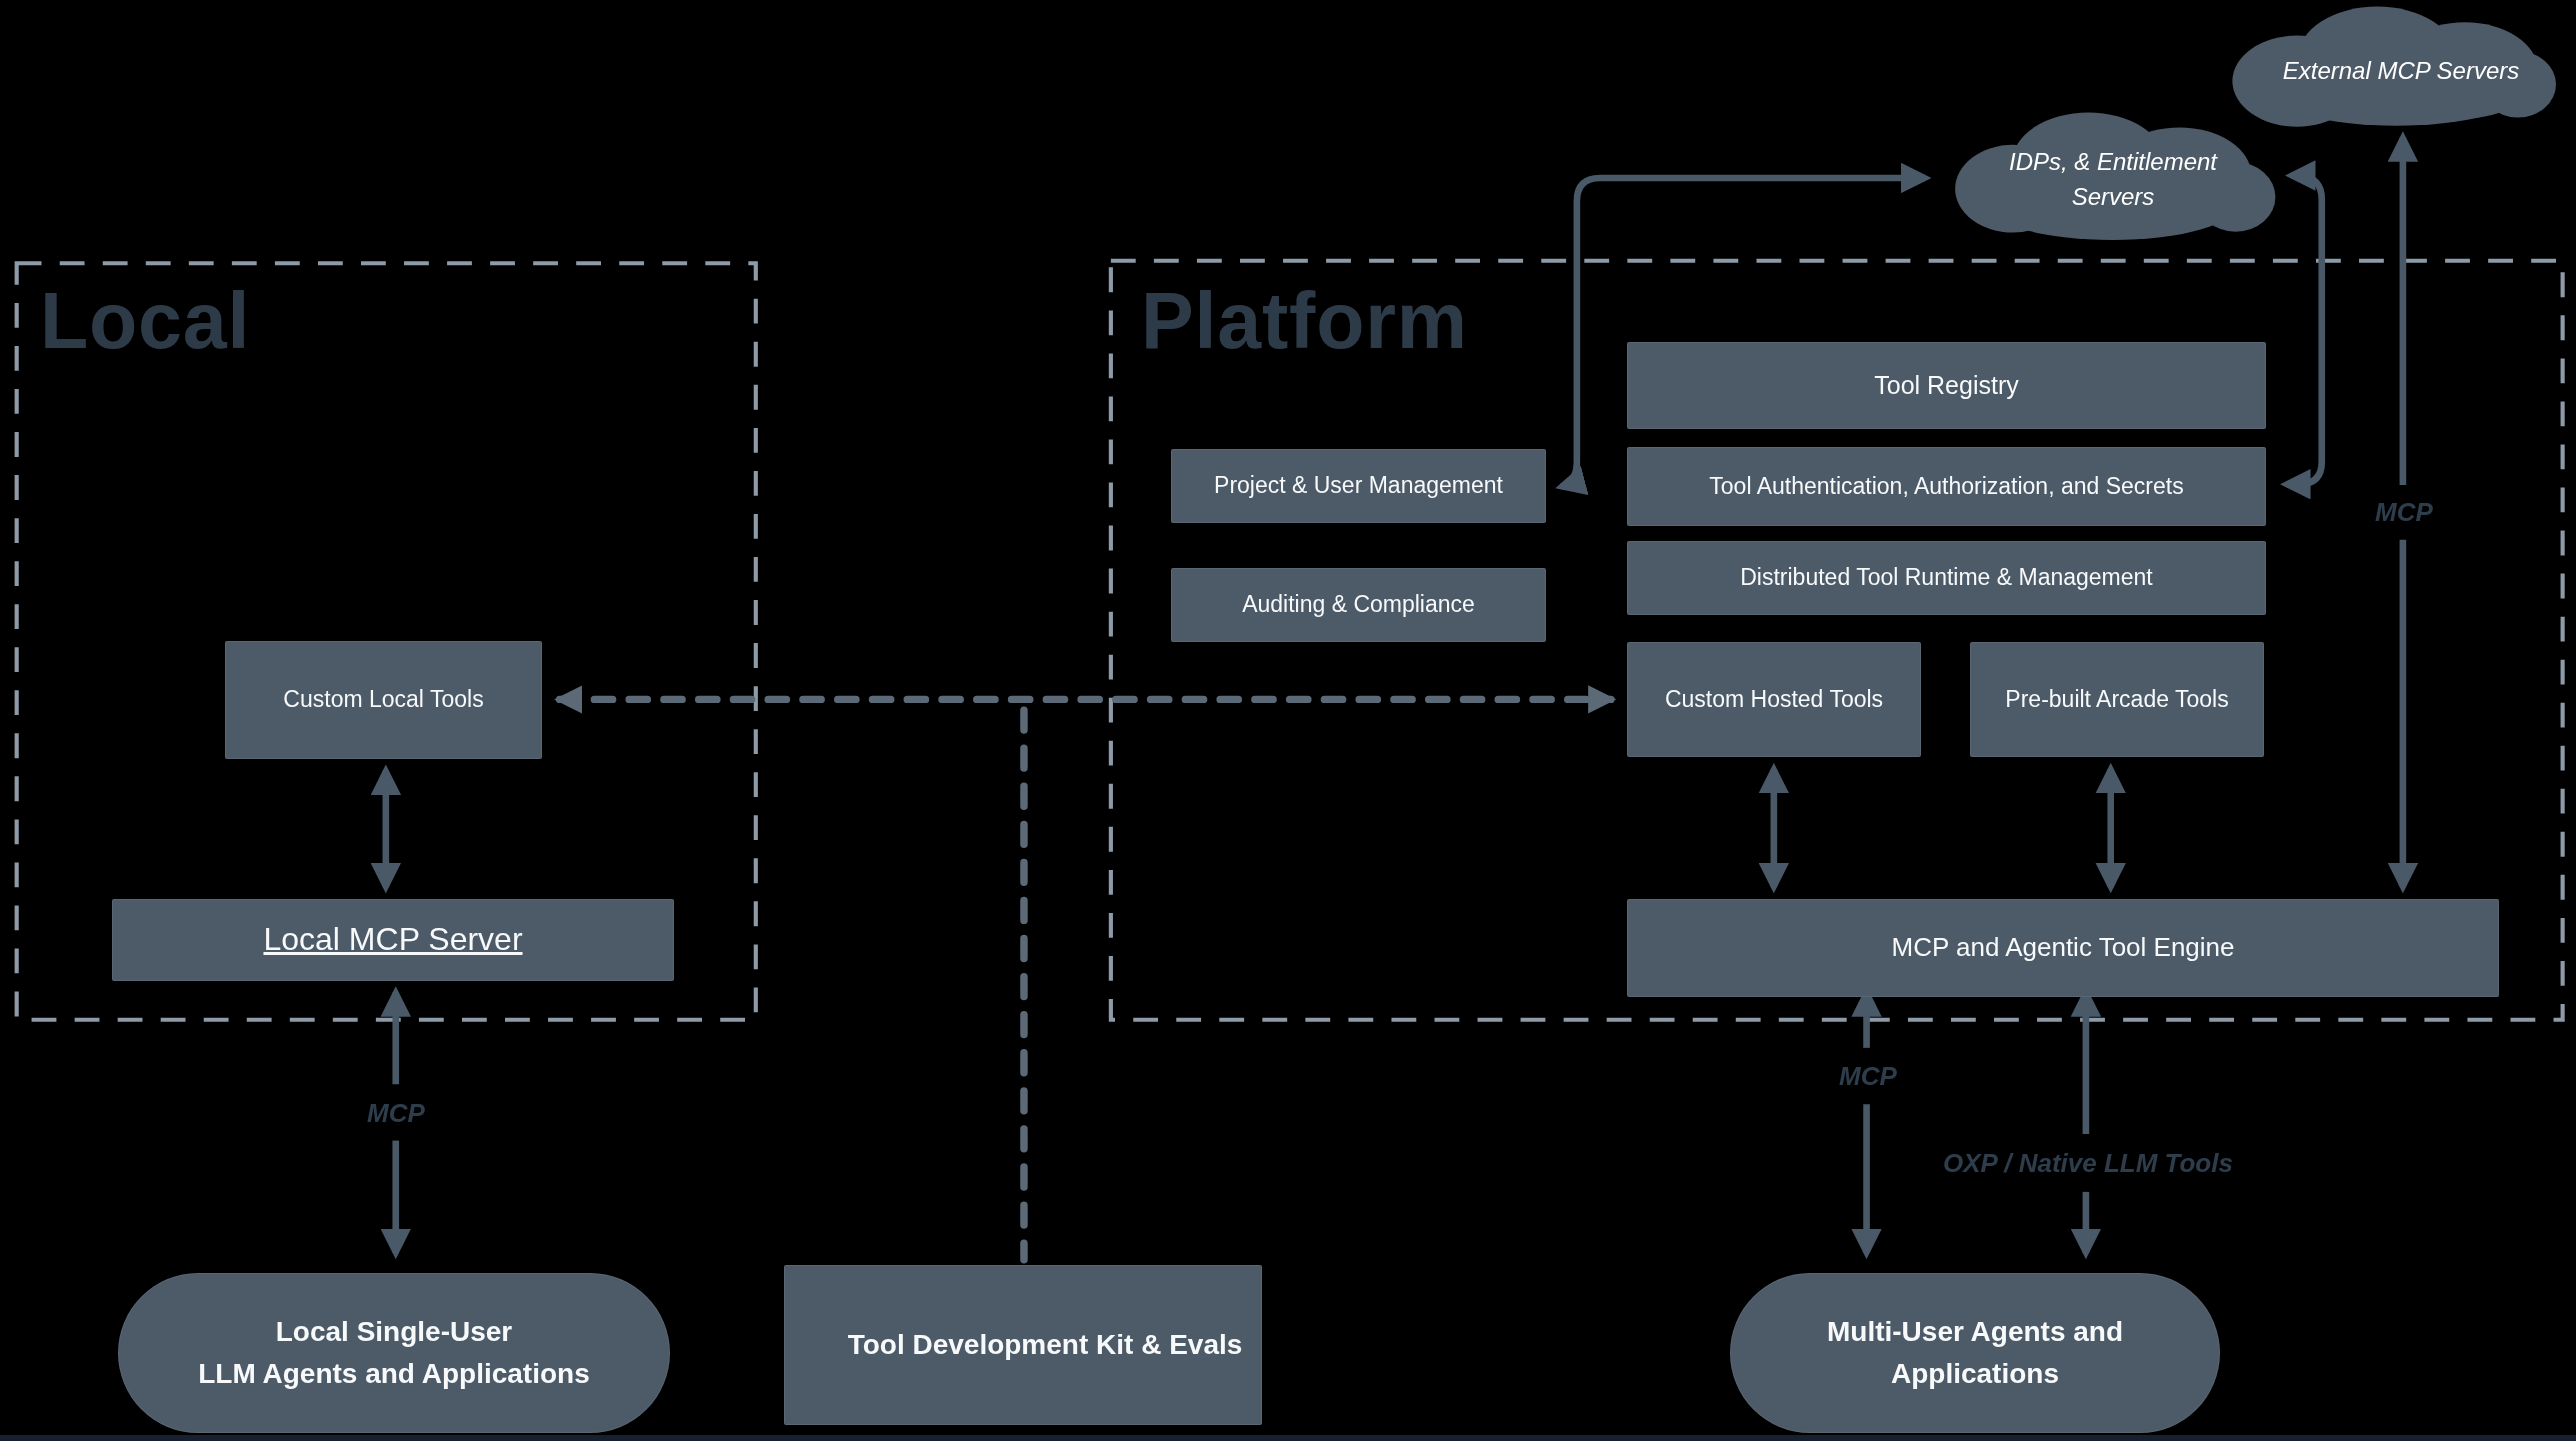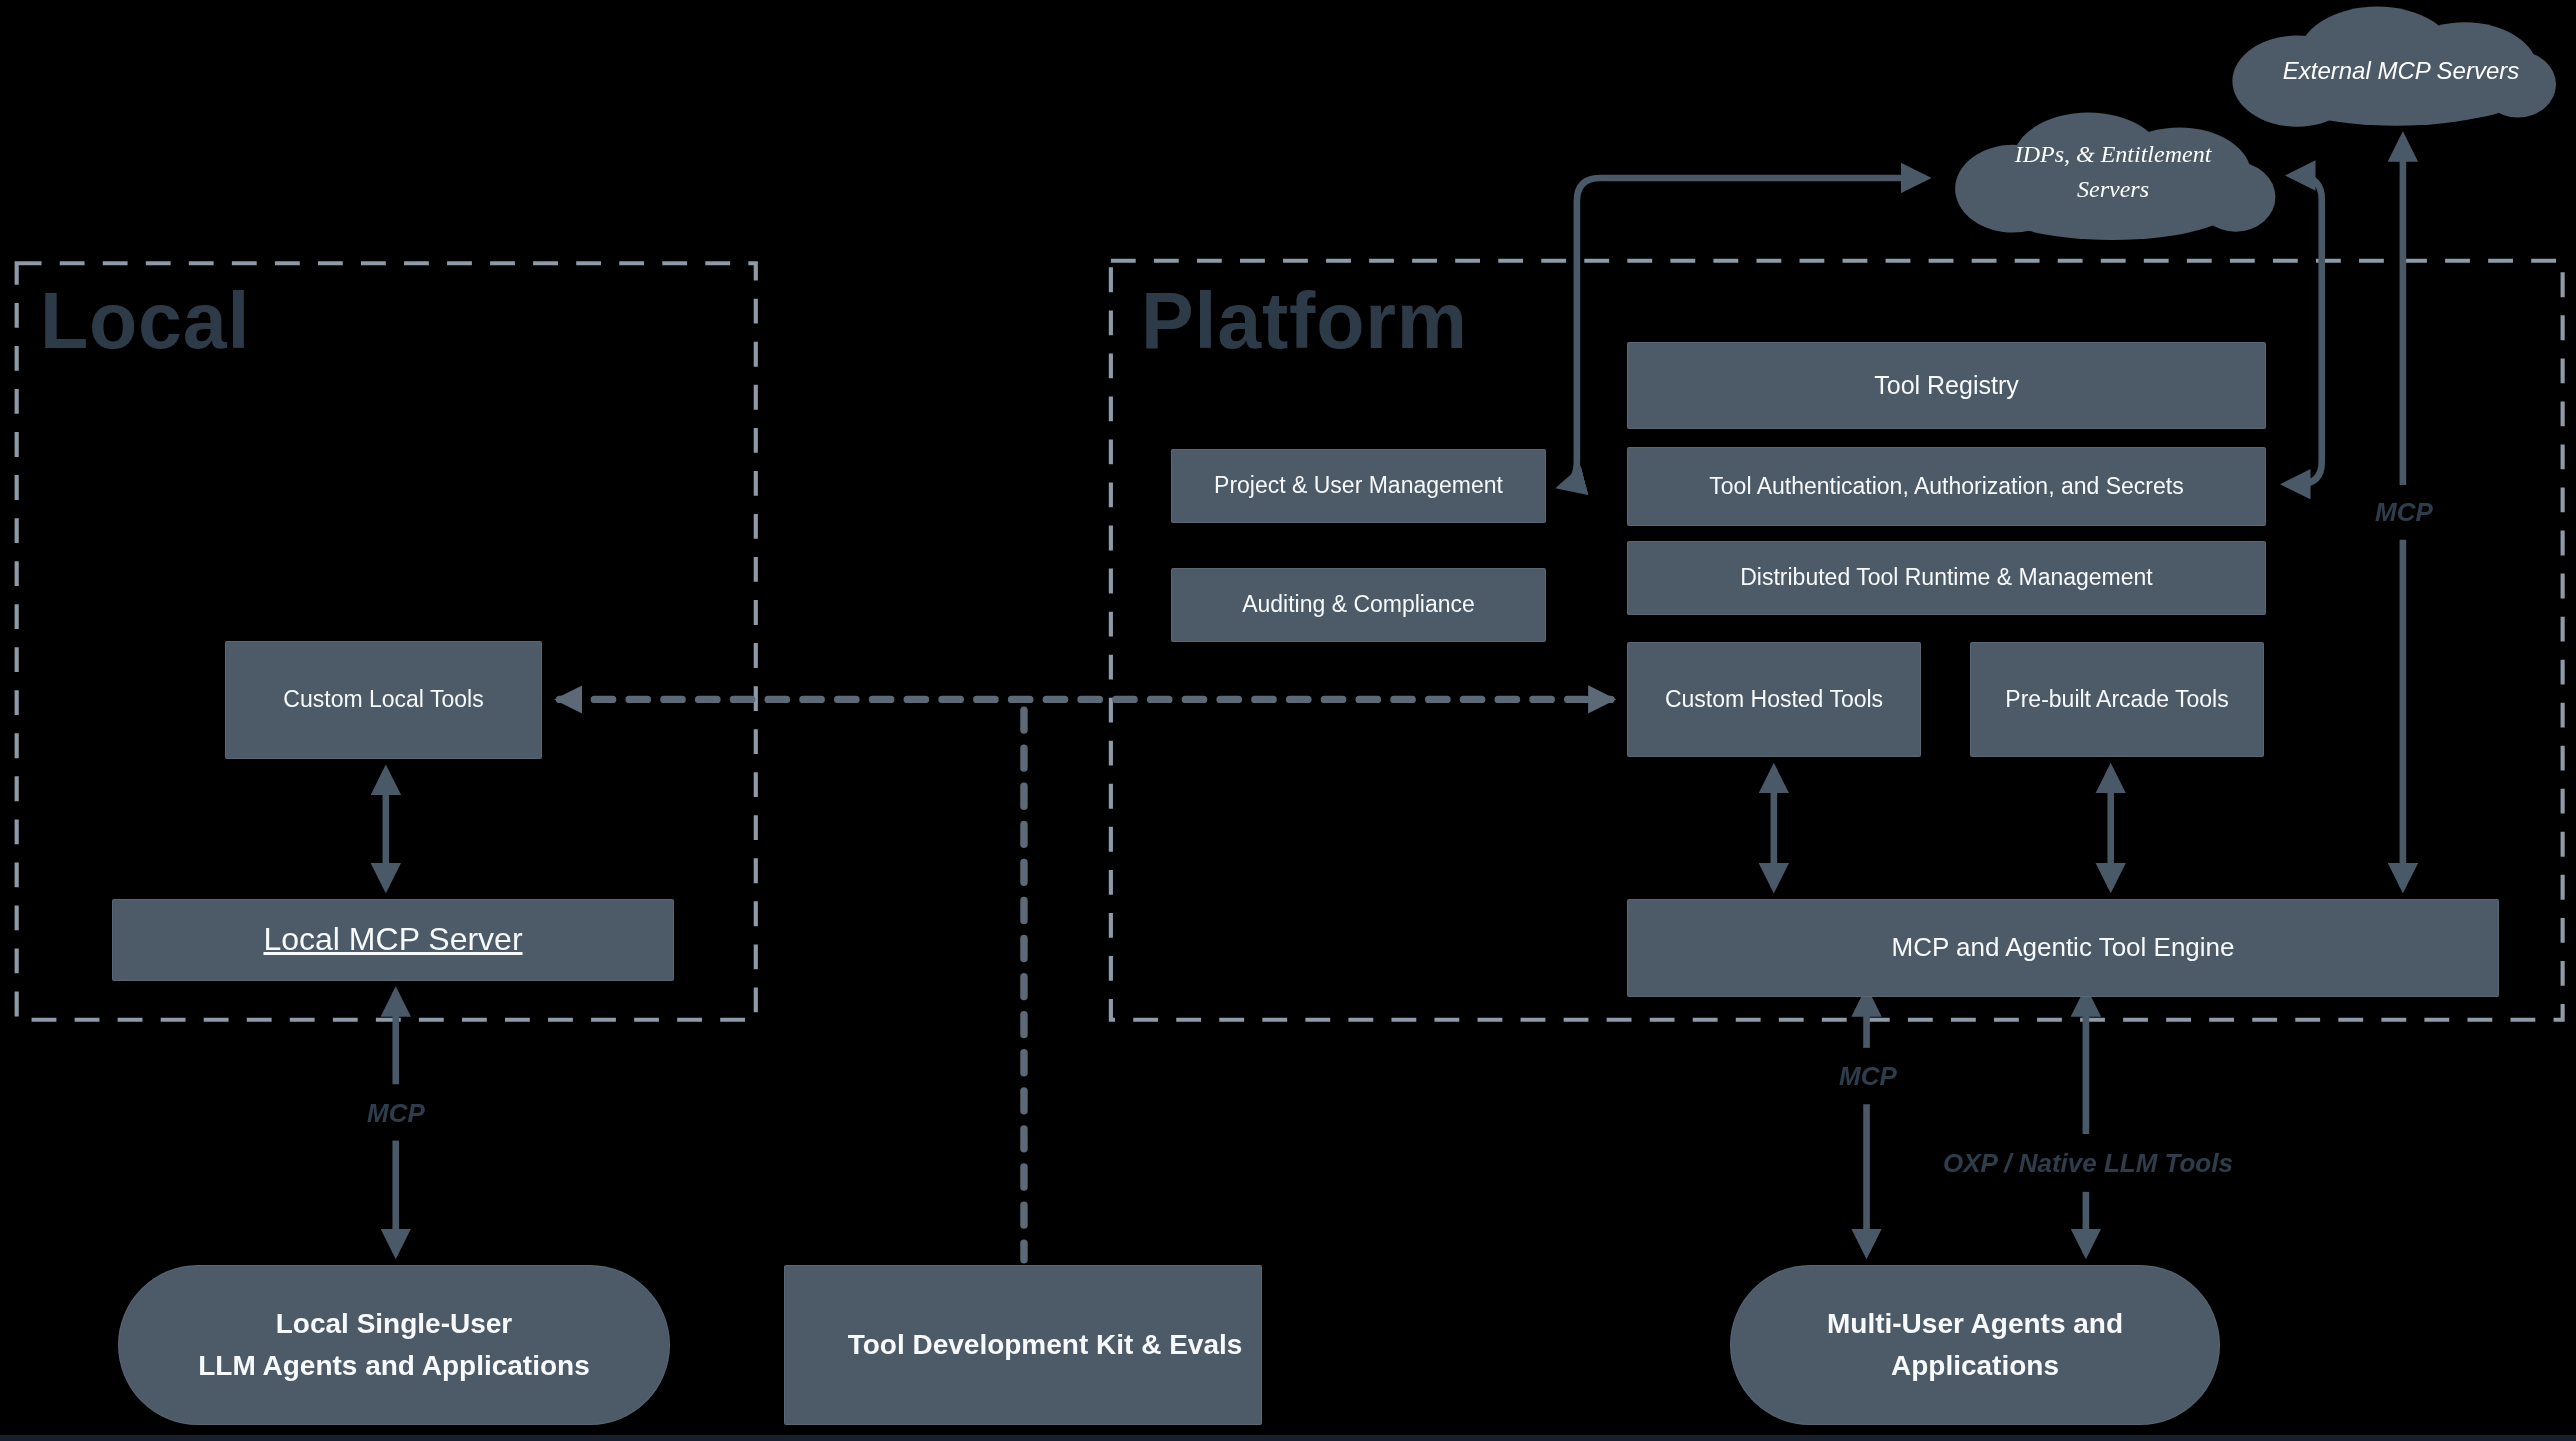--- a/index.html
+++ b/index.html
@@ -4,21 +4,21 @@
 <style>
   html,body{margin:0;padding:0;background:#000;}
   #stage{position:relative;width:2576px;height:1441px;background:#000;overflow:hidden;
          font-family:"Liberation Sans","DejaVu Sans",sans-serif;}
   #connector-layer{position:absolute;left:0;top:0;width:2576px;height:1441px;}
   .region-title{position:absolute;color:#2d3b49;font-size:79px;font-weight:600;letter-spacing:0.8px;}
   .box{position:absolute;background:#4d5b69;border:1.7px solid rgba(255,255,255,0.07);
        border-radius:2px;display:flex;align-items:center;justify-content:center;
        color:#f7f9fa;font-size:25px;font-weight:500;text-align:center;box-sizing:border-box;line-height:1.3;}
   .box.bold{font-weight:700;font-size:28px;padding-left:44px;}
-  .stadium{border-radius:83px;flex-direction:column;font-weight:700;font-size:28px;line-height:1.5;}
+  .stadium{border-radius:83px;flex-direction:column;font-weight:700;font-size:28px;line-height:1.5;margin-top:8px;}
   .cloud-label{position:absolute;color:#ffffff;font-size:24px;font-style:italic;font-weight:500;
                text-align:center;transform:translate(-50%,-50%);line-height:1.45;white-space:nowrap;}
   .arrow-label{position:absolute;color:#2e3d4c;font-size:26px;font-style:italic;font-weight:700;
                transform:translate(-50%,-50%);white-space:nowrap;}
   .bottom-strip{position:absolute;left:0;bottom:0;width:100%;height:5.8px;background:#16202e;}
 </style>
 </head>
 <body>
 
 <div id="stage">
@@ -71,21 +71,21 @@
     <path d="M 2768 212 L 2780 212 Q 2805 215 2805 241 L 2805 558 Q 2805 585 2778 585 L 2762 585" stroke="#4a5968" stroke-width="8" fill="none" marker-start="url(#ah)" marker-end="url(#ah)"></path>
 
     <path d="M 676 845 L 1946 845" stroke="#5c6a78" stroke-width="9" fill="none" stroke-dasharray="22 20" stroke-linecap="round" marker-start="url(#ahd)" marker-end="url(#ahd)"></path>
     <path d="M 1237 858 L 1237 1522" stroke="#5c6a78" stroke-width="9" fill="none" stroke-dasharray="24 22" stroke-linecap="round"></path>
   </svg>
 
   <div class="region-title" style="left:40px;top:275px;">Local</div>
   <div class="region-title" style="left:1141px;top:275px;">Platform</div>
 
   <div class="cloud-label" style="left:2401px;top:71px;">External MCP Servers</div>
-  <div class="cloud-label" style="left:2113px;top:172px;font-family:Liberation Serif, serif;">
+  <div class="cloud-label" style="left:2113px;top:180px;">
     <div>IDPs, &amp; Entitlement</div>
     <div>Servers</div>
   </div>
 
   <div class="box" style="left:1627px;top:342px;width:639px;height:87px;">Tool Registry</div>
   <div class="box" style="left:1171px;top:449px;width:375px;height:74px;font-size:23px;">Project &amp; User Management</div>
   <div class="box" style="left:1627px;top:447px;width:639px;height:79px;font-size:23px;">Tool Authentication, Authorization, and Secrets</div>
   <div class="box" style="left:1171px;top:568px;width:375px;height:74px;font-size:23px;">Auditing &amp; Compliance</div>
   <div class="box" style="left:1627px;top:541px;width:639px;height:74px;font-size:23px;">Distributed Tool Runtime &amp; Management</div>
   <div class="box" style="left:1970px;top:642px;width:294px;height:115px;font-size:23px;">Pre-built Arcade Tools</div>

